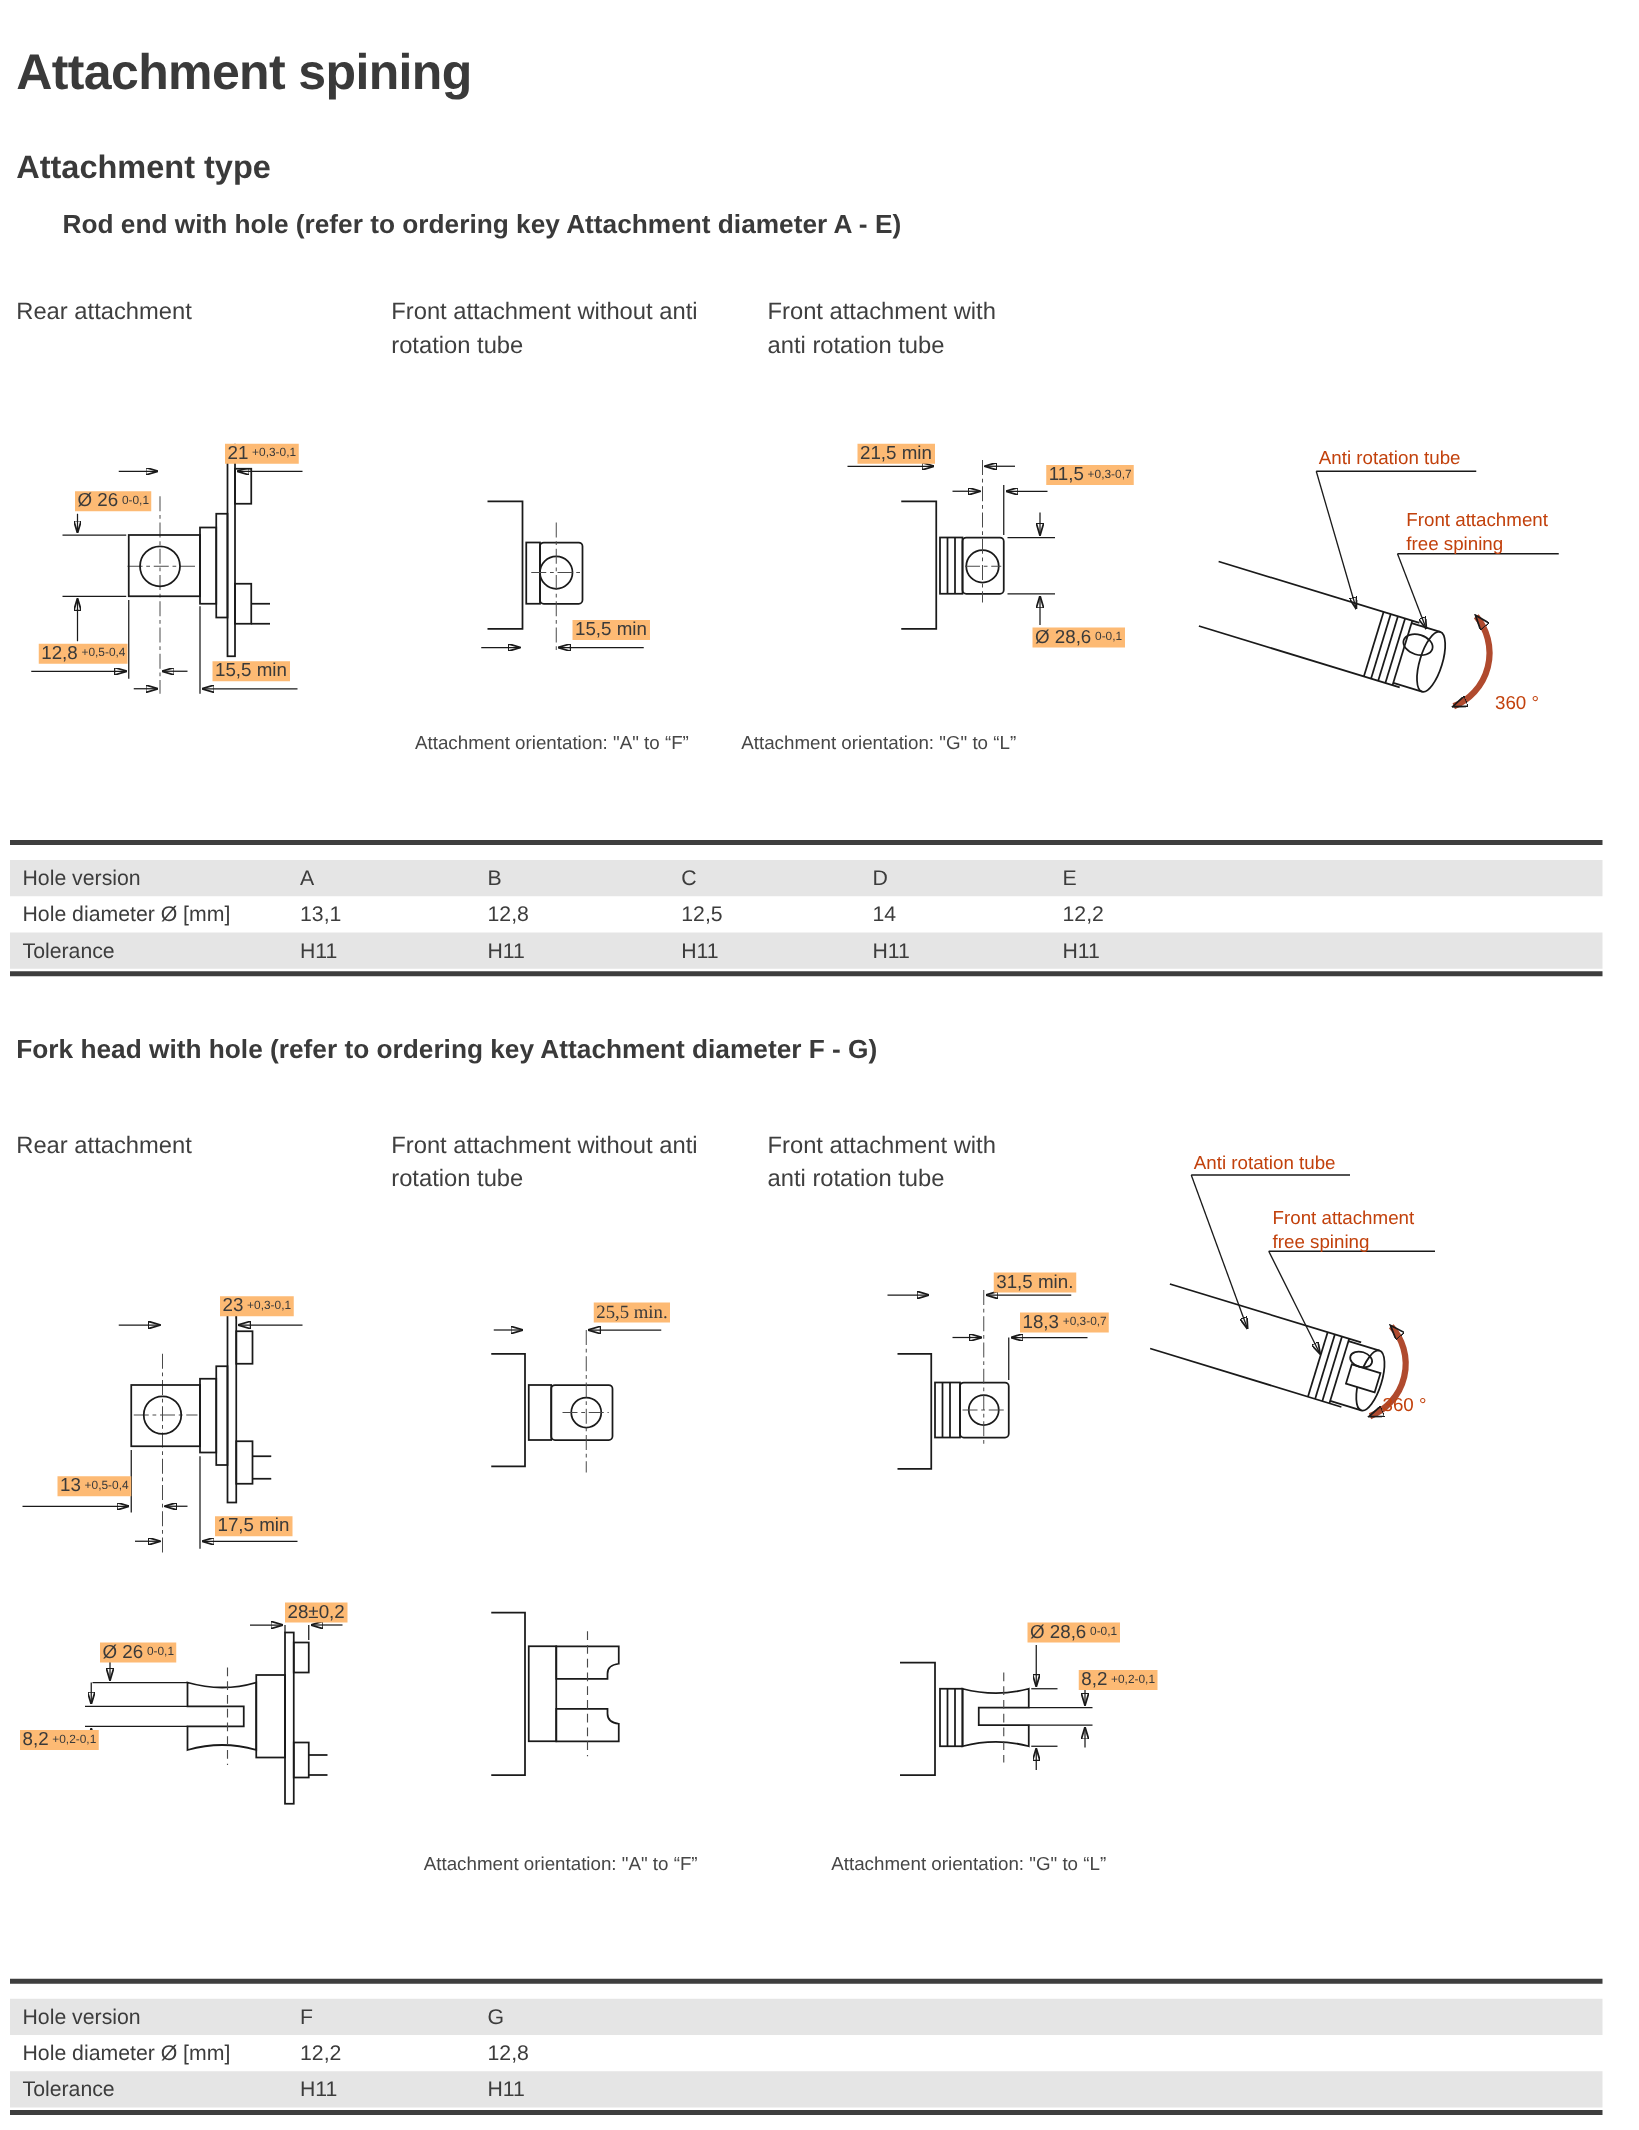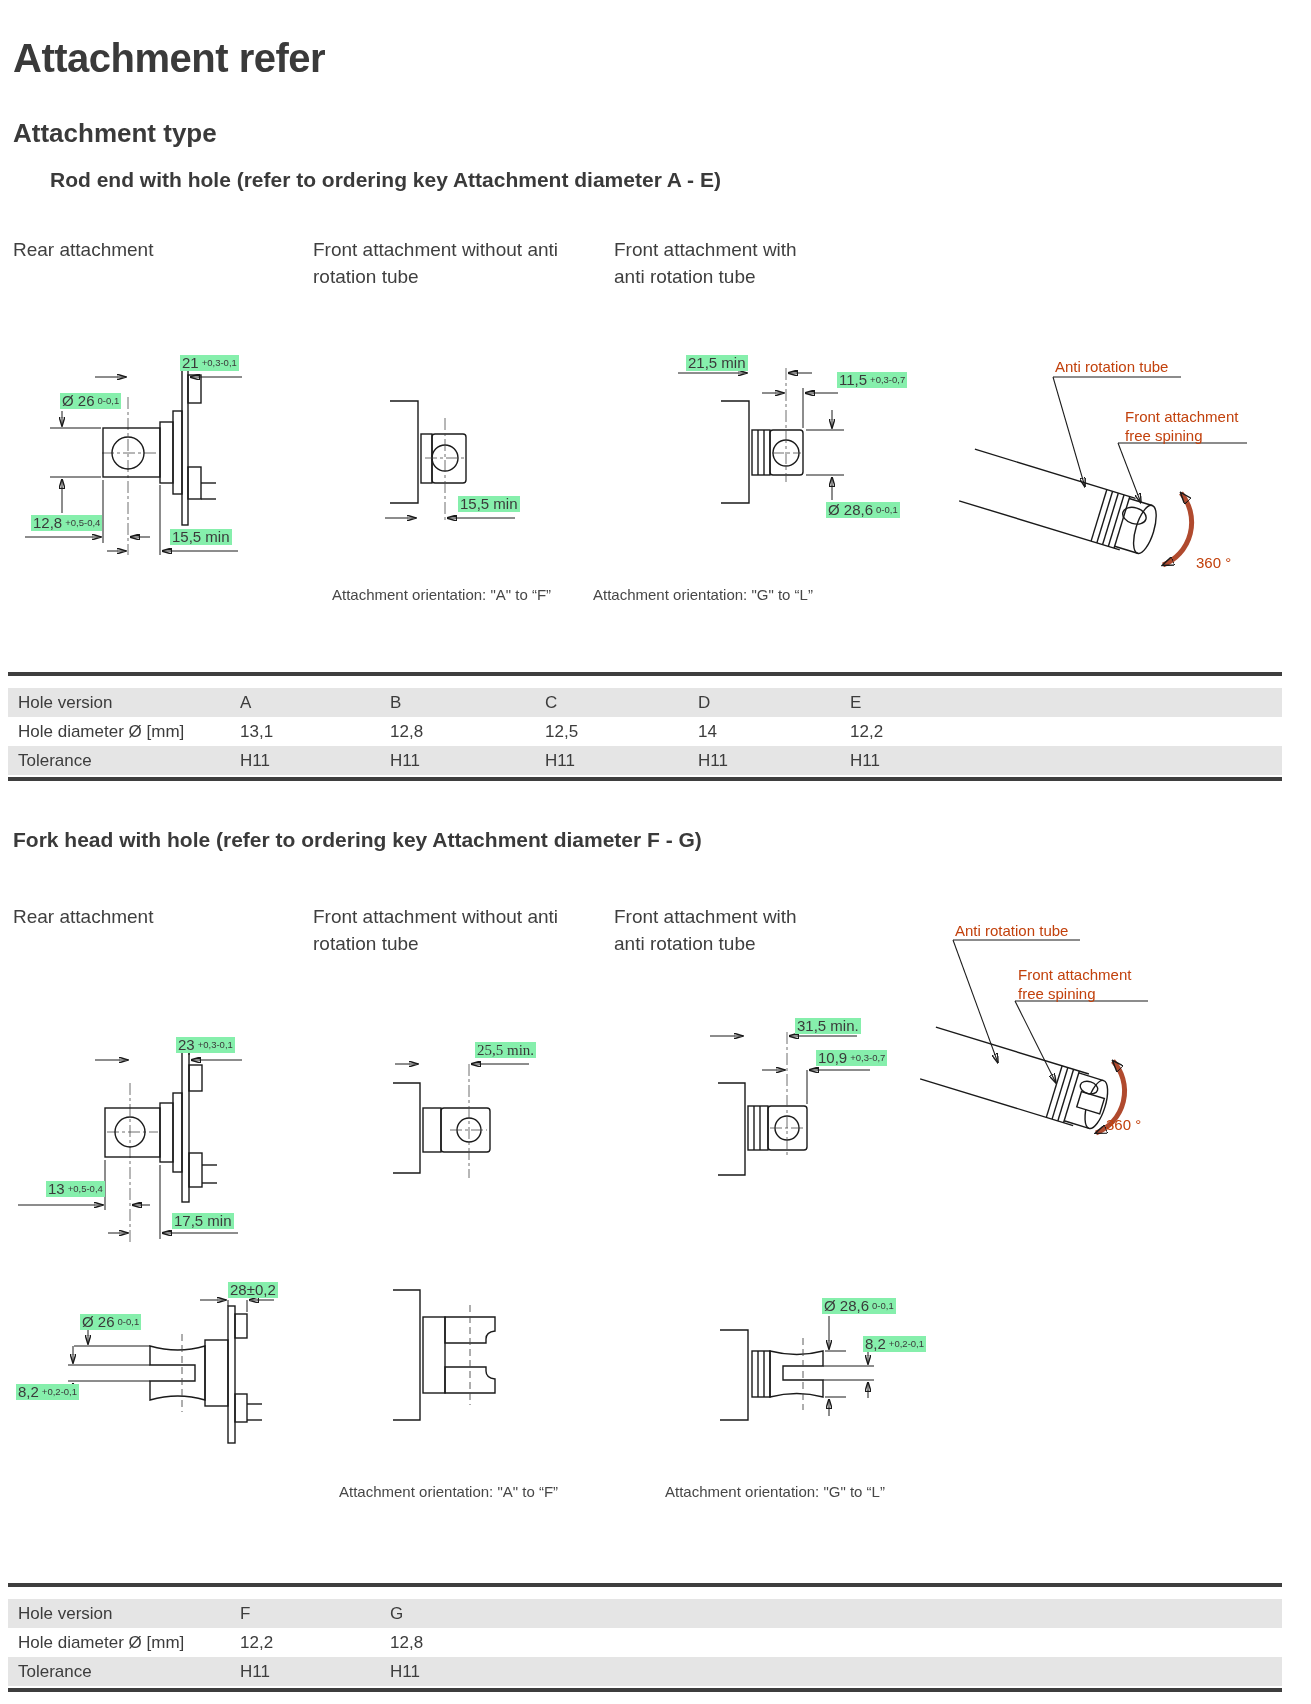--- a/index.html
+++ b/index.html
@@ -15,36 +15,36 @@
   .fig{position:absolute;}
   .fig svg{position:absolute;left:0;top:0;overflow:visible;}
   .draw line,.draw path,.draw rect,.draw circle,.draw ellipse{stroke:#1a1a1a;fill:none;stroke-width:1.4;}
   .draw .cl{stroke:#4a4a4a;stroke-width:.8;stroke-dasharray:12 3 3 3;}
   .draw .dsh{stroke:#4a4a4a;stroke-width:.9;stroke-dasharray:7 4;}
   .draw .dl{stroke-width:1;}
   .draw .lead{stroke-width:1.05;}
   .draw .redarc{stroke:#b04a2e;stroke-width:5;}
   .draw .wfill{fill:#fff;}
   .dim{position:absolute;white-space:nowrap;display:flex;align-items:center;gap:3px;
-       font-size:15px;color:#3a3a3a;background:#86efac;padding:0 2px;line-height:16px;}
+       font-size:15px;color:#3a3a3a;background:#fdba74;padding:0 2px;line-height:16px;}
   .dim .tol{display:flex;flex-direction:row;justify-content:center;font-size:9.5px;line-height:9.5px;}
   .dtable{position:absolute;left:8px;width:1274px;}
   .tbtop{border-top:4px solid #3e3e3e;height:12px;}
   .trow{display:grid;grid-template-columns:222px 150px 155px 153px 152px auto;height:29px;line-height:29px;
         font-size:17px;padding-left:10px;color:#3c3c3c;}
   .t2 .trow{grid-template-columns:222px 150px auto;}
   .trow.g{background:#e5e5e5;}
   .tbbot{border-top:4px solid #3e3e3e;margin-top:2px;height:0;}
 </style>
 </head>
 <body>
 
 <div class="page">
 
-  <div class="abs h1" style="left:13px;top:36px;">Attachment refer</div>
+  <div class="abs h1" style="left:13px;top:36px;">Attachment spining</div>
   <div class="abs h2" style="left:13px;top:118px;">Attachment type</div>
   <div class="abs h3" style="left:13px;top:168px;margin-left:37px;">Rod end with hole (refer to ordering key Attachment diameter A - E)</div>
 
   <div class="abs colhead" style="left:13px;top:236px;width:230px;">Rear attachment</div>
   <div class="abs colhead" style="left:313px;top:236px;width:248px;">Front attachment without anti rotation tube</div>
   <div class="abs colhead" style="left:614px;top:236px;width:212px;">Front attachment with anti rotation tube</div>
 
   <div class="fig" style="left:10px;top:315px;width:290px;height:245px;">
     <svg class="draw" width="290" height="245">
       <defs>
@@ -348,21 +348,21 @@
       <line class="dl" x1="60" y1="18" x2="93" y2="18" marker-end="url(#ar)"></line>
       <line class="dl" x1="207" y1="18" x2="139" y2="18" marker-end="url(#ar)"></line>
       <line class="dl" x1="112" y1="52" x2="135" y2="52" marker-end="url(#ar)"></line>
       <line class="dl" x1="220" y1="52" x2="159" y2="52" marker-end="url(#ar)"></line>
       <line class="dl" x1="157" y1="52" x2="157" y2="86"></line>
     </svg>
     <div class="dim" style="left:145px;top:0px;">
       <span>31,5 min.</span>
     </div>
     <div class="dim" style="left:166px;top:32px;">
-      <span>10,9</span>
+      <span>18,3</span>
       <span class="tol">
           <span>+0,3</span>
           <span>-0,7</span>
         </span>
     </div>
   </div>
 
   <div class="fig" style="left:650px;top:1278px;width:310px;height:162px;">
     <svg class="draw" width="310" height="162">
       <path d="M70,52 H98 V142 H70"></path>

